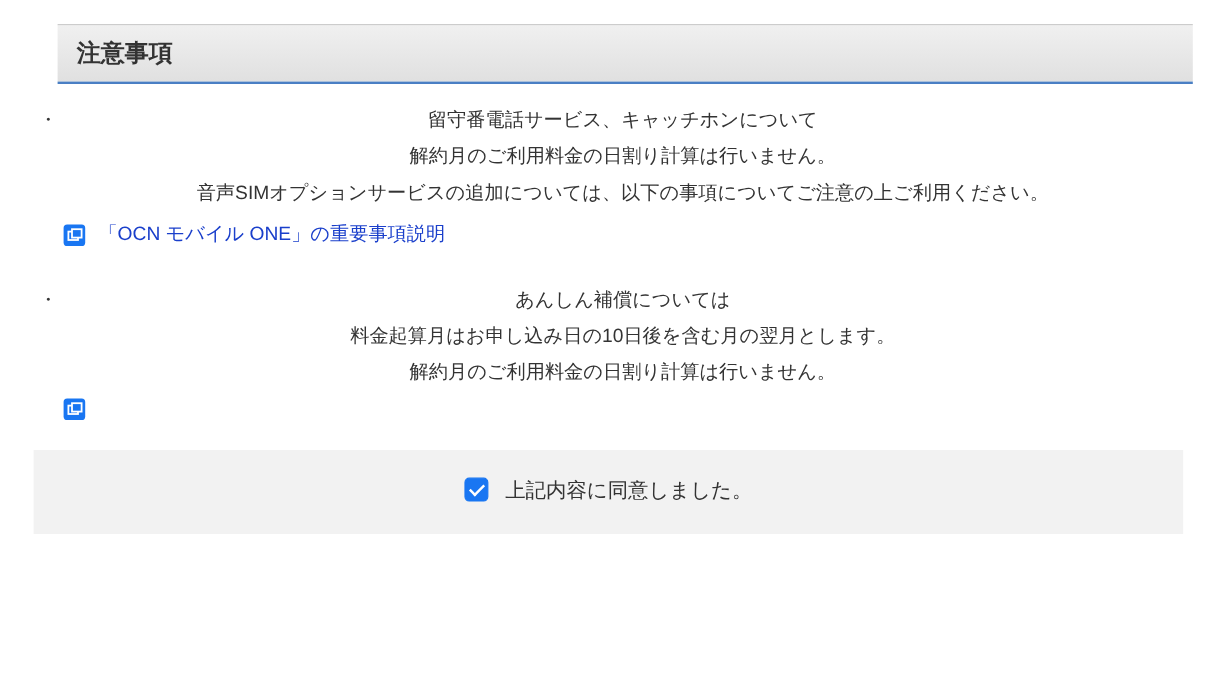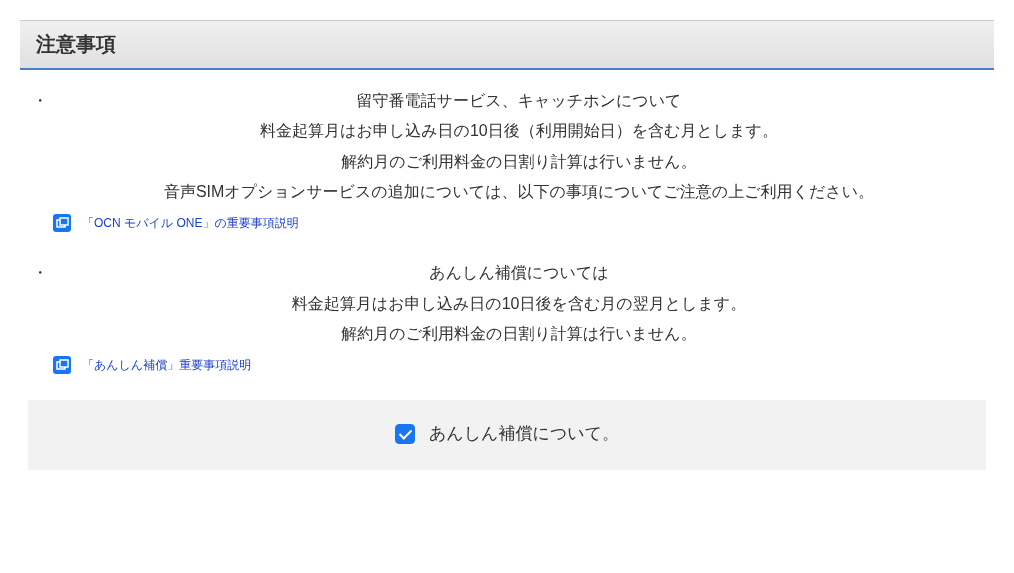--- a/index.html
+++ b/index.html
@@ -15,20 +15,21 @@
       margin: 0 auto;
     }
     .section-header {
       background: linear-gradient(to bottom, #f0f0f0, #e0e0e0);
       border-top: 1px solid #ccc;
       border-bottom: 2px solid #4a7fc4;
       padding: 10px 16px;
       font-size: 20px;
       font-weight: bold;
       color: #333;
+      margin-left: 28px;
     }
     .content {
       padding: 16px 8px 8px 8px;
     }
     ul.notice-list {
       list-style: none;
       padding: 0;
       text-align: center;
     }
     ul.notice-list > li {
@@ -55,21 +56,21 @@
       height: 20px;
       display: inline-flex;
       align-items: center;
       justify-content: center;
       flex-shrink: 0;
     }
     .link-icon svg { display: block; }
     a.doc-link {
       color: #1a3fcb;
       text-decoration: none;
-      font-size: 12px;
+      font-size: 16px;
     }
     .agree-box {
       background: #f2f2f2;
       padding: 22px 16px;
       text-align: center;
       margin-top: 10px;
     }
     .agree-label {
       display: inline-flex;
       align-items: center;
@@ -113,21 +114,20 @@
 
   <div class="section-header">
     <span>注意事項</span>
   </div>
 
   <div class="content">
     <ul class="notice-list">
 
       <li>
         <div>留守番電話サービス、キャッチホンについて</div>
-        <div>料金起算月はお申し込み日の10日後（利用開始日）を含む月とします。</div>
         <div>解約月のご利用料金の日割り計算は行いません。</div>
         <div>音声SIMオプションサービスの追加については、以下の事項についてご注意の上ご利用ください。</div>
         <div class="link-row">
           <span class="link-icon">
             <svg width="20" height="20" viewBox="0 0 20 20">
               <rect x="1" y="1" width="18" height="18" rx="3" fill="#1976f2"></rect>
               <rect x="5" y="7" width="8" height="7" fill="none" stroke="#fff" stroke-width="1.5"></rect>
               <rect x="8" y="5" width="8" height="7" fill="#1976f2" stroke="#fff" stroke-width="1.5"></rect>
             </svg>
           </span>
@@ -140,27 +140,26 @@
         <div>料金起算月はお申し込み日の10日後を含む月の翌月とします。</div>
         <div>解約月のご利用料金の日割り計算は行いません。</div>
         <div class="link-row">
           <span class="link-icon">
             <svg width="20" height="20" viewBox="0 0 20 20">
               <rect x="1" y="1" width="18" height="18" rx="3" fill="#1976f2"></rect>
               <rect x="5" y="7" width="8" height="7" fill="none" stroke="#fff" stroke-width="1.5"></rect>
               <rect x="8" y="5" width="8" height="7" fill="#1976f2" stroke="#fff" stroke-width="1.5"></rect>
             </svg>
           </span>
-          <a href="#" class="doc-link">「あんしん補償」重要事項説明</a>
         </div>
       </li>
 
     </ul>
 
     <div class="agree-box">
       <label class="agree-label">
         <input type="checkbox" checked="" style="">
-        <span>あんしん補償について。</span>
+        <span>上記内容に同意しました。</span>
       </label>
     </div>
   </div>
 
 </div>
 
 </body></html>

